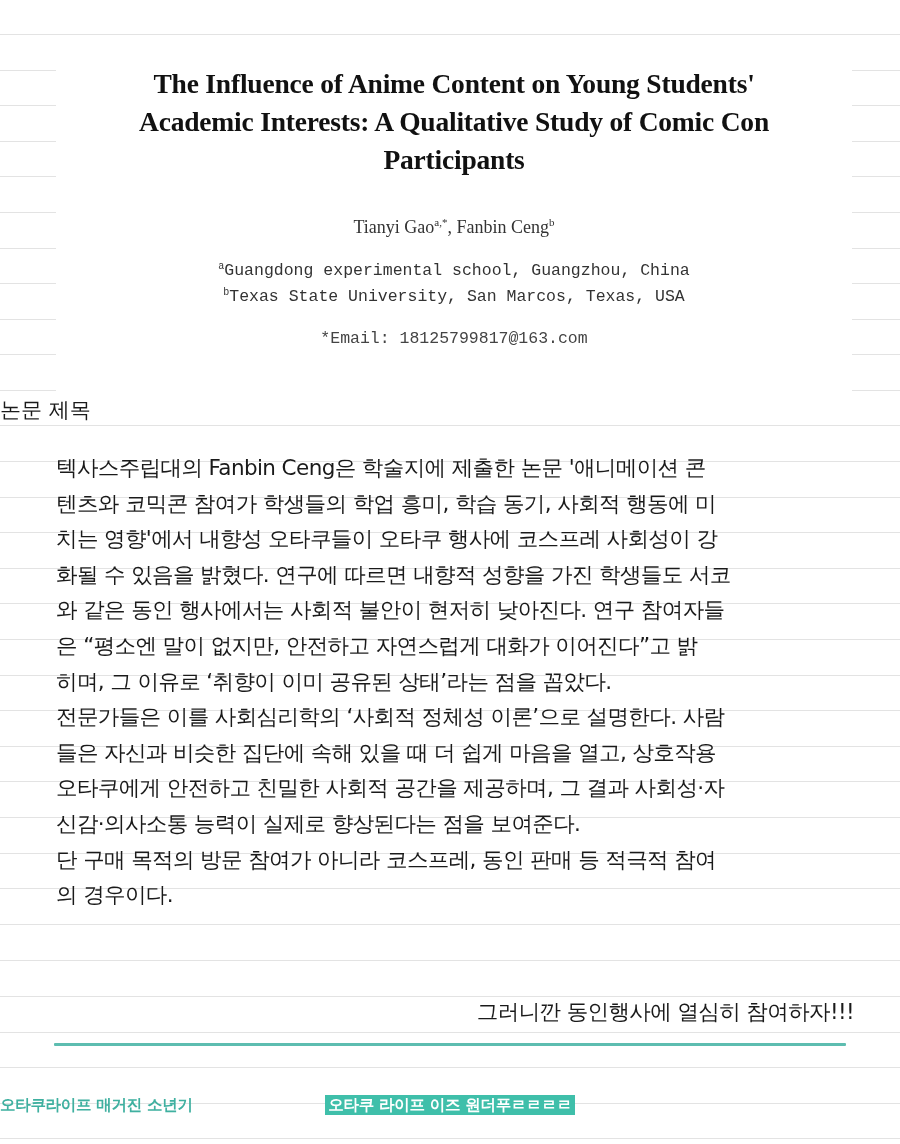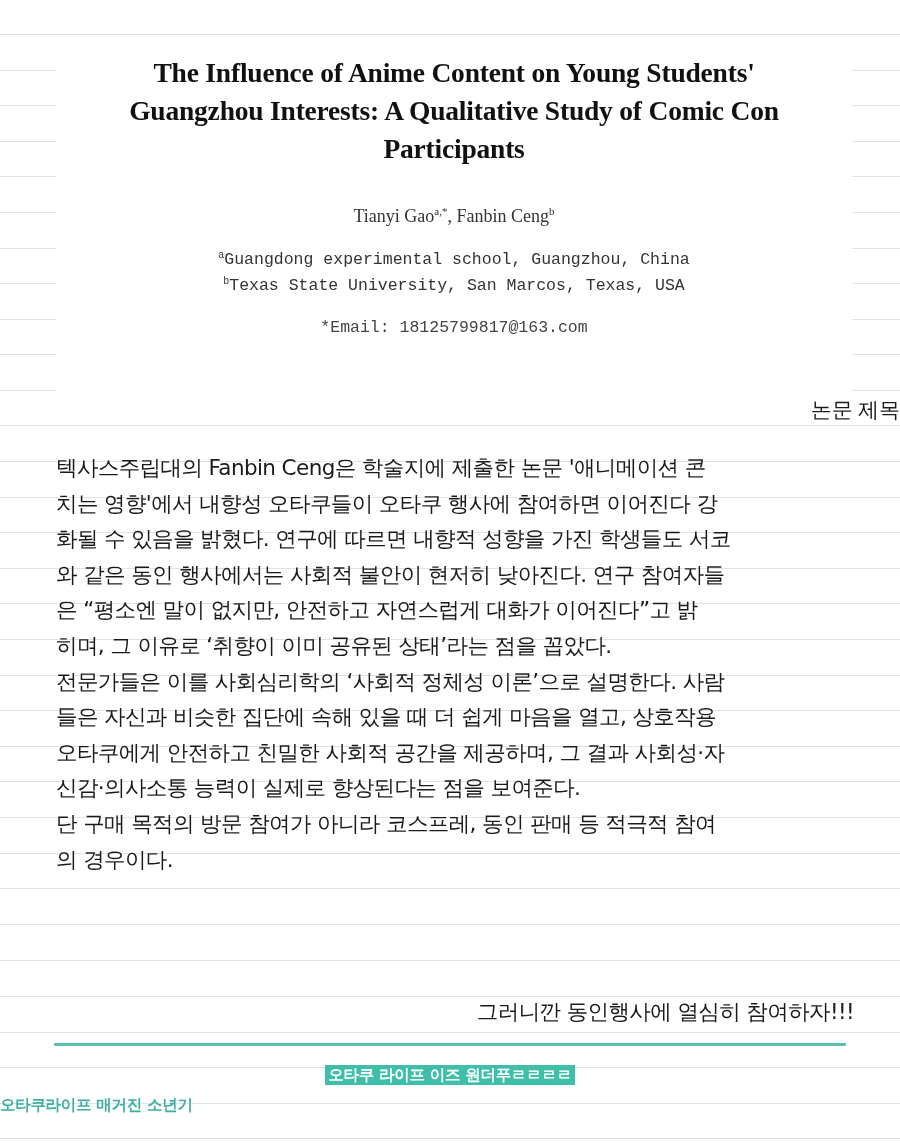--- a/index.html
+++ b/index.html
@@ -9,60 +9,60 @@
   .ruled { position: absolute; left: 0; top: 0; width: 900px; height: 1144px; z-index: 0; }
   .rule { position: absolute; left: 0; width: 900px; height: 1px; background: #e3e3e3; }
 
   .paper-image {
     position: absolute; left: 56px; top: 38px; width: 796px; height: 382px;
     background: #ffffff; z-index: 1; text-align: center;
   }
   .paper-title {
     font-family: "Liberation Serif", serif; font-weight: bold;
     font-size: 27.5px; line-height: 38px; color: #111;
-    margin-top: 16px; letter-spacing: -0.2px;
+    margin-top: 27px; letter-spacing: -0.2px;
   }
   .paper-authors {
     font-family: "Liberation Serif", serif; font-size: 18px; color: #333;
     margin-top: 37px;
   }
   .paper-authors sup { font-size: 11px; vertical-align: 7px; }
   .paper-affils {
     font-family: Liberation Mono, monospace; font-size: 16.5px; line-height: 22px; color: #333;
     margin-top: 18px;
   }
   .paper-affils sup { font-size: 10px; vertical-align: 6px; }
   .paper-email {
     font-family: "Liberation Mono", monospace; font-size: 16.5px; color: #444;
     margin-top: 21px;
   }
 
   .caption {
-    position: absolute; left: 0; width: 900px; top: 396px; text-align: right;
-    font-size: 21px; color: #1a1a1a; z-index: 2; font-family: Liberation Serif, serif;
+    position: absolute; left: 0; width: 900px; top: 396px; text-align: left;
+    font-size: 21px; color: #1a1a1a; z-index: 2;
   }
 
   .body-text {
     position: absolute; left: 56px; top: 450px; width: 800px; z-index: 2;
     font-size: 21.5px; line-height: 35.6px; color: #1a1a1a; letter-spacing: -0.6px;
   }
   .body-text .line { white-space: nowrap; display: block; height: 35.6px; }
 
   .closing {
     position: absolute; right: 46px; top: 997px; z-index: 2;
     font-size: 21.5px; color: #1a1a1a; letter-spacing: -0.6px;
   }
 
   .teal-rule {
     position: absolute; left: 54px; top: 1043px; width: 792px; height: 3px;
     background: #5dbdb0; z-index: 2; border-radius: 1px;
   }
 
   .tagline {
-    position: absolute; left: 0; width: 900px; top: 1065px; text-align: center; z-index: 2;
+    position: absolute; left: 0; width: 900px; top: 1095px; text-align: center; z-index: 2;
   }
   .tagline span {
     background: #3fbfaa; color: #ffffff; font-weight: bold; font-size: 15.5px;
     padding: 1px 3px; letter-spacing: -0.3px;
   }
   .magazine {
     position: absolute; left: 0; width: 836px; top: 1095px; text-align: left; z-index: 2;
     color: #3fb0a0; font-weight: bold; font-size: 15.5px; letter-spacing: -0.3px;
   }
 </style>
@@ -100,38 +100,39 @@
   <div class="rule" style="top:996px"></div>
   <div class="rule" style="top:1032px"></div>
   <div class="rule" style="top:1067px"></div>
   <div class="rule" style="top:1103px"></div>
   <div class="rule" style="top:1138px"></div>
 </div>
 
 <div class="paper-image">
   <div class="paper-title">
     <div>The Influence of Anime Content on Young Students'</div>
-    <div>Guangzhou Interests: A Qualitative Study of Comic Con</div>
+    <div>Academic Interests: A Qualitative Study of Comic Con</div>
     <div>Participants</div>
   </div>
   <div class="paper-authors">
     <span>Tianyi Gao</span><sup>a,*</sup><span>, </span><span>Fanbin Ceng</span><sup>b</sup>
   </div>
   <div class="paper-affils">
     <div><sup>a</sup><span>Guangdong experimental school, Guangzhou, China</span></div>
     <div><sup>b</sup><span>Texas State University, San Marcos, Texas, USA</span></div>
   </div>
   <div class="paper-email">*Email: 18125799817@163.com</div>
 </div>
 
 <div class="caption">논문 제목</div>
 
 <div class="body-text">
   <span class="line">텍사스주립대의 Fanbin Ceng은 학술지에 제출한 논문 '애니메이션 콘</span>
-  <span class="line">치는 영향'에서 내향성 오타쿠들이 오타쿠 행사에 참여하면 이어진다 강</span>
+  <span class="line">텐츠와 코믹콘 참여가 학생들의 학업 흥미, 학습 동기, 사회적 행동에 미</span>
+  <span class="line">치는 영향'에서 내향성 오타쿠들이 오타쿠 행사에 코스프레 사회성이 강</span>
   <span class="line">화될 수 있음을 밝혔다. 연구에 따르면 내향적 성향을 가진 학생들도 서코</span>
   <span class="line">와 같은 동인 행사에서는 사회적 불안이 현저히 낮아진다. 연구 참여자들</span>
   <span class="line">은 “평소엔 말이 없지만, 안전하고 자연스럽게 대화가 이어진다”고 밝</span>
   <span class="line">히며, 그 이유로 ‘취향이 이미 공유된 상태’라는 점을 꼽았다.</span>
   <span class="line">전문가들은 이를 사회심리학의 ‘사회적 정체성 이론’으로 설명한다. 사람</span>
   <span class="line">들은 자신과 비슷한 집단에 속해 있을 때 더 쉽게 마음을 열고, 상호작용</span>
   <span class="line">오타쿠에게 안전하고 친밀한 사회적 공간을 제공하며, 그 결과 사회성·자</span>
   <span class="line">신감·의사소통 능력이 실제로 향상된다는 점을 보여준다.</span>
   <span class="line">단 구매 목적의 방문 참여가 아니라 코스프레, 동인 판매 등 적극적 참여</span>
   <span class="line">의 경우이다.</span>

